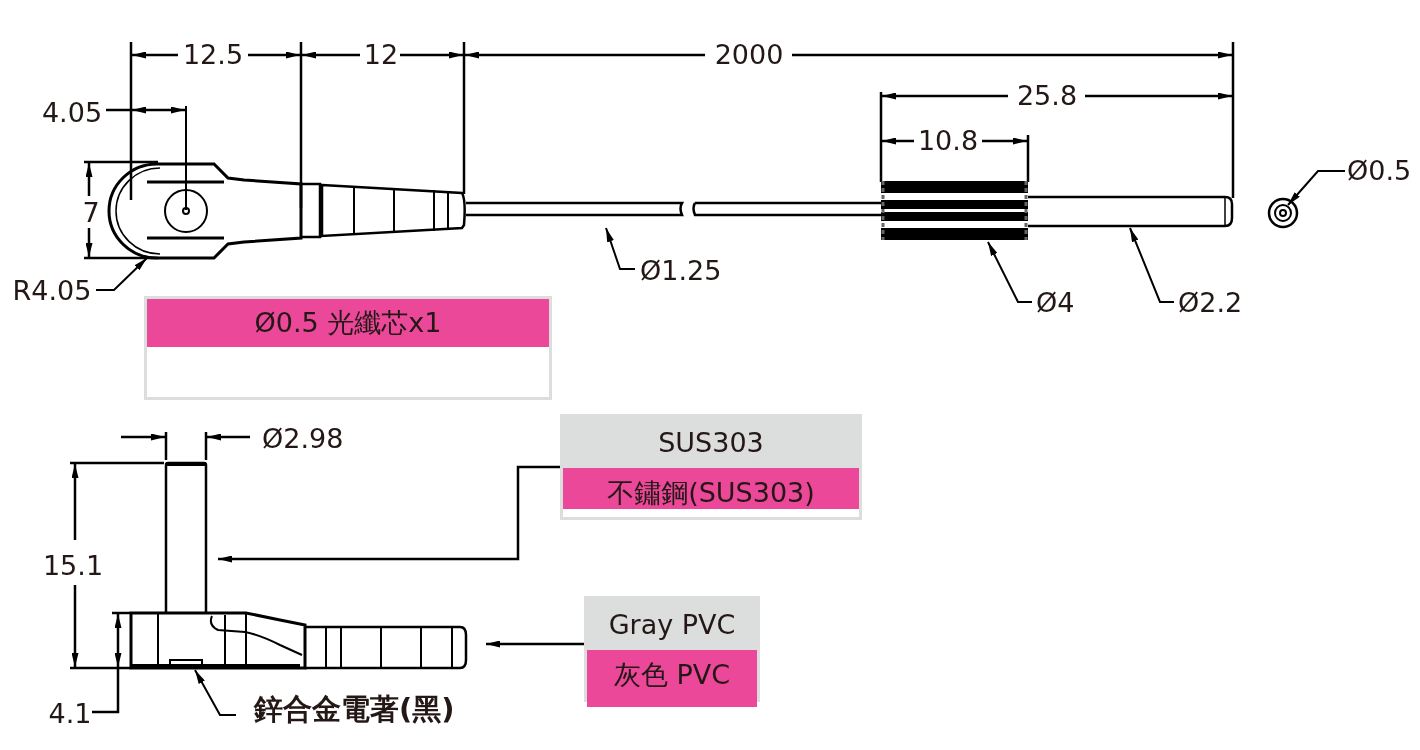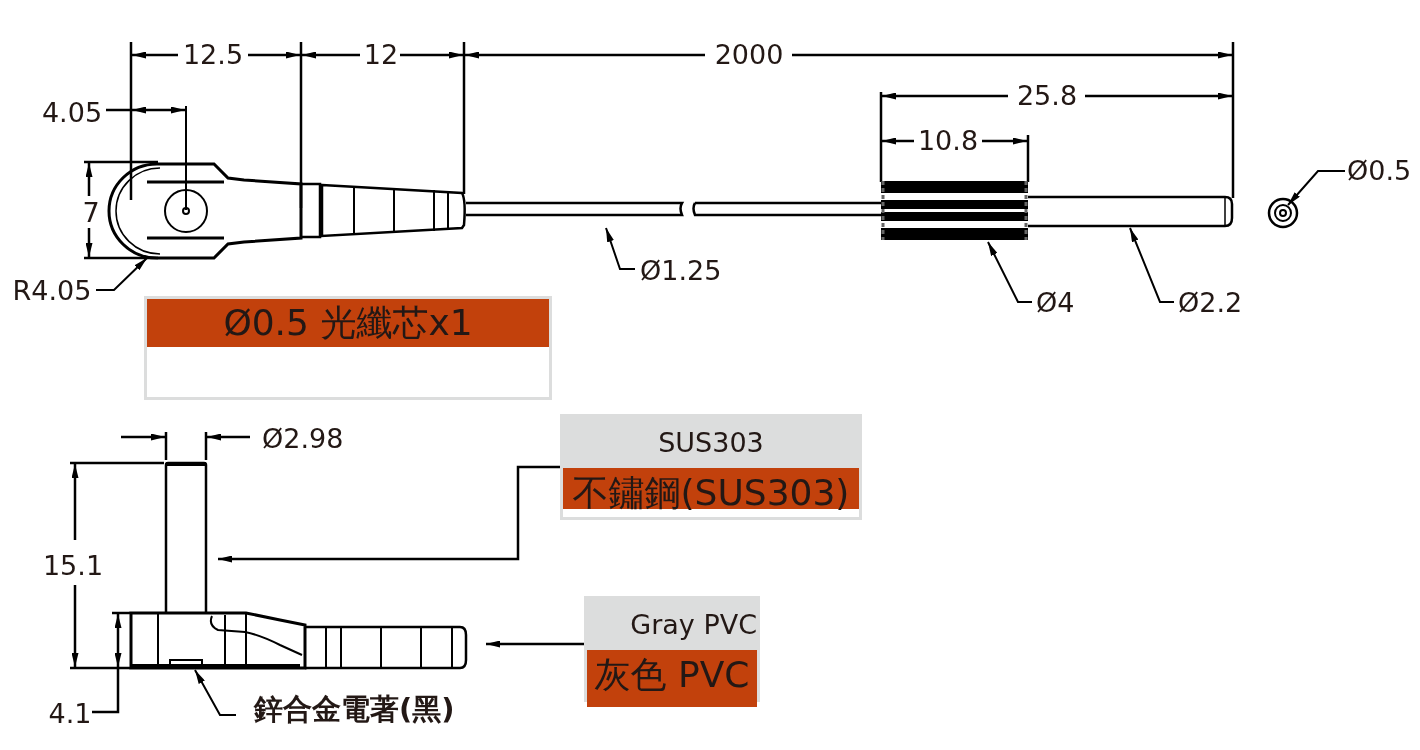--- a/index.html
+++ b/index.html
@@ -3,21 +3,21 @@
   <meta charset="utf-8">
   <style>
     html, body { margin: 0; padding: 0; background: #ffffff; }
     body { width: 1420px; height: 750px; position: relative; overflow: hidden;
            font-family: "DejaVu Sans", "Liberation Sans", sans-serif; }
     svg#drawing { position: absolute; left: 0; top: 0; }
     .dim-text { font-family: "DejaVu Sans", sans-serif; font-size: 27px; fill: #231815; }
     .label-box { position: absolute; box-sizing: border-box; border: 3px solid #dcdddd; background: #ffffff; }
     .label-box .row-en { background: #dcdddd; color: #231815; text-align: center; font-size: 27px;
                          font-family: "DejaVu Sans", sans-serif; }
-    .label-box .row-zh { background: #c2410c; color: #231815; text-align: center; font-size: 36px;
+    .label-box .row-zh { background: #ec4899; color: #231815; text-align: center; font-size: 27px;
                          font-family: "DejaVu Sans", sans-serif; }
     .note-text { position: absolute; font-size: 29px; color: #231815;
                  font-family: "DejaVu Sans", sans-serif; white-space: nowrap; }
   </style>
 </head>
 <body>
 
 <svg id="drawing" width="1420" height="750" viewBox="0 0 1420 750">
   <defs>
     <marker id="arr" viewBox="0 0 12 6" refX="12" refY="3" markerWidth="14" markerHeight="7" orient="auto-start-reverse" markerUnits="userSpaceOnUse">
@@ -165,17 +165,17 @@
 <div class="label-box" style="left:144px; top:296px; width:408px; height:104px;">
   <div class="row-zh" style="height:48px; line-height:48px;">Ø0.5 光纖芯x1</div>
 </div>
 
 <div class="label-box" style="left:560px; top:414px; width:302px; height:106px;">
   <div class="row-en" style="height:51px; line-height:51px;">SUS303</div>
   <div class="row-zh" style="height:41px; line-height:49px;">不鏽鋼(SUS303)</div>
 </div>
 
 <div class="label-box" style="left:584px; top:596px; width:176px; height:106px;">
-  <div class="row-en" style="height:51px; line-height:51px;text-align:right;">Gray PVC</div>
+  <div class="row-en" style="height:51px; line-height:51px;">Gray PVC</div>
   <div class="row-zh" style="height:57px; line-height:49px;">灰色 PVC</div>
 </div>
 
 <div class="note-text" style="left:254px; top:690px;font-weight:bold;">鋅合金電著(黑)</div>
 
 </body></html>

